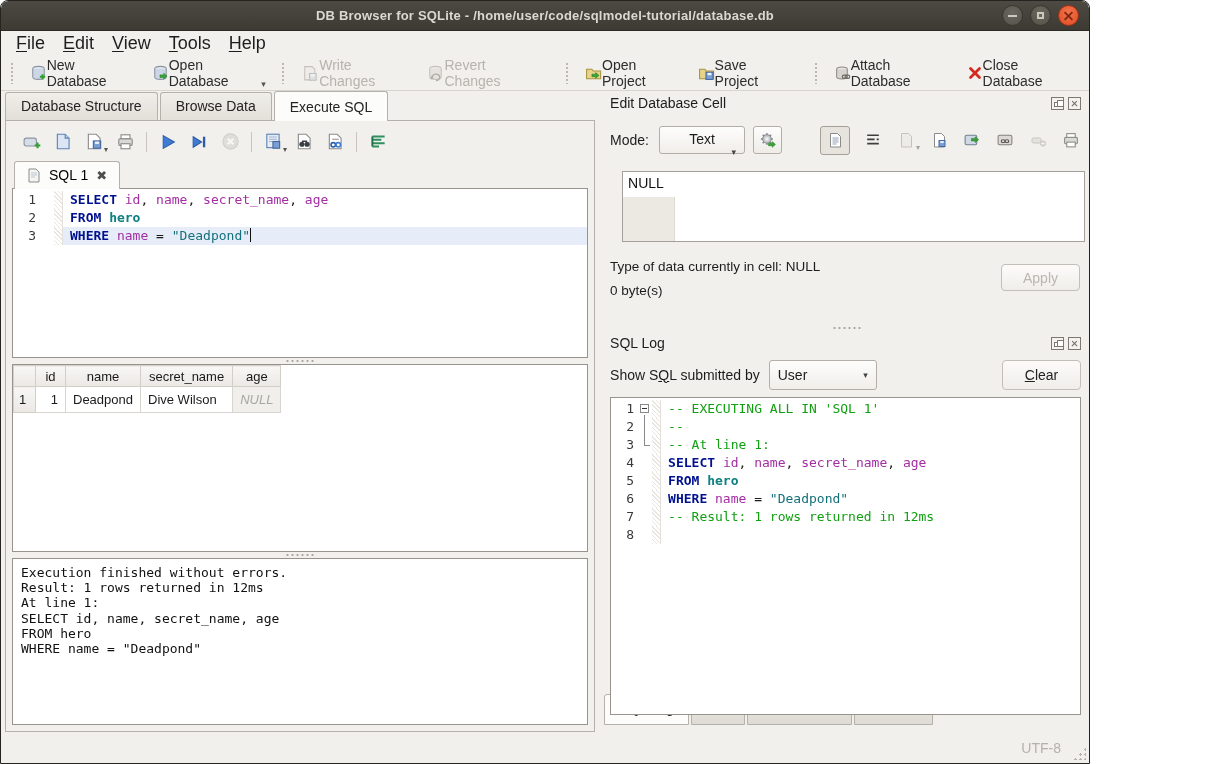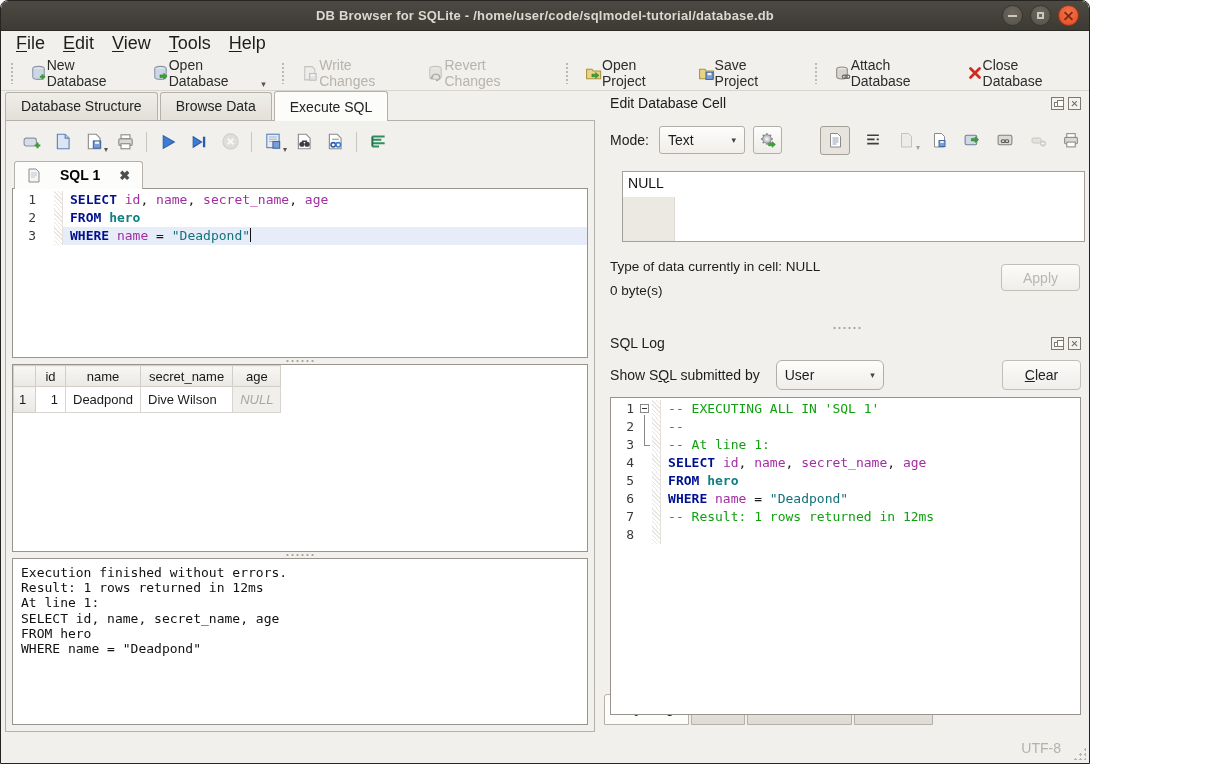--- a/index.html
+++ b/index.html
@@ -55,23 +55,23 @@
 
   
   .sql-toolbar { height:33px; display:flex; align-items:center; gap:11px; padding-left:10px; }
   .sep { width:1px; height:20px; background:#c9c5bf; }
   .ibtn { position:relative; width:20px; height:20px; display:flex; align-items:center; justify-content:center; }
   .ibtn .dd { position:absolute; right:-4px; bottom:-2px; font-size:8px; color:#555; }
   .ibtn.disabled { opacity:.5; }
 
   
   .sqltab-bar { height:30px; display:flex; align-items:flex-end; }
-  .sqltab { display:flex; align-items:center; gap:19px; padding:5px 12px 6px; font-size:14px;
+  .sqltab { display:flex; align-items:center; gap:8px; padding:5px 12px 6px; font-size:14px;
     background:#fcfcfb; border:1px solid #b5b1aa; border-bottom:none; border-radius:3px 3px 0 0;
-    margin-left:2px; margin-bottom:-1px; z-index:2; position:relative;font-weight:bold; }
+    margin-left:2px; margin-bottom:-1px; z-index:2; position:relative; }
   .tab-close { font-size:13px; color:#4e4e4e; line-height:1; }
 
   
   .editor { background:#fff; border:1px solid #98948d; overflow:hidden; font-family:"DejaVu Sans Mono", monospace; font-size:13px; padding-top:2px; position:relative; z-index:1; }
   #sql-editor-box { height:170px; }
   .code-line { display:flex; height:18px; line-height:18px; white-space:pre; }
   .lnum { width:28px; text-align:right; padding-right:5px; color:#3a3a3a; flex:none; }
   .fold { width:13px; flex:none; position:relative; }
   .hatch { width:9px; flex:none; background-image:repeating-linear-gradient(45deg,#e9e6e1 0 1px, transparent 1px 3px); border-right:1px solid #e4e1dc; }
   .ltext { flex:1; padding-left:7px; }
@@ -116,40 +116,40 @@
   .float-inner { position:absolute; left:2px; top:4px; width:5px; height:5px; border:1px solid #7d7971; background:#fff; }
   .float-inner::after { content:""; position:absolute; left:2px; top:-3px; width:5px; height:5px; border:1px solid #7d7971; background:#fff; }
   .dx1,.dx2 { position:absolute; left:2px; right:2px; top:5px; height:1.4px; background:#6e6a63; }
   .dx1{ transform:rotate(45deg);} .dx2{ transform:rotate(-45deg);}
 
   .mode-row { display:flex; align-items:center; margin:12px 8px 0 6px; height:30px; }
   .label { font-size:14px; color:#1c1c1c; }
   .combo { display:flex; align-items:center; border:1px solid #b3afa8; border-radius:3px;
     background:linear-gradient(#fdfdfc,#f1eeea); padding:4px 8px; font-size:14px; color:#1c1c1c; height:28px; }
   .combo .arrow { margin-left:auto; font-size:9px; color:#444; padding-left:8px; }
-  #mode-combo { width:86px; margin-left:10px; }
+  #mode-combo { width:86px; margin-left:10px;flex-direction:column; }
   .sq-btn { width:29px; height:28px; margin-left:8px; border:1px solid #b3afa8; border-radius:3px;
     background:linear-gradient(#fdfdfc,#efece7); display:flex; align-items:center; justify-content:center; }
   .cell-iconbar { display:flex; align-items:center; gap:13px; margin-left:38px; }
   .pressed { border:1px solid #a49f97; background:#e7e3dd; border-radius:3px; width:30px; height:29px; }
 
   .cell-editor { position:relative; margin:16px 4px 0 18px; height:71px; background:#fff; border:1px solid #a5a19a; }
   .cell-gutter { position:absolute; left:0; top:25px; bottom:0; width:52px; background:#ece8e2; border-right:1px solid #dfdbd4; }
   .cell-value { position:absolute; left:5px; top:3px; font-size:14px; color:#111; }
 
   .cell-info { position:relative; margin:17px 4px 0 6px; height:58px; }
   .info-line1 { font-size:13.5px; color:#1c1c1c; }
   .info-line2 { font-size:13.5px; color:#1c1c1c; margin-top:9px; }
   .btn { border:1px solid #c2beb8; border-radius:4px; background:linear-gradient(#fcfbfa,#f0eeea);
     font-size:14px; display:flex; align-items:center; justify-content:center; }
   #apply-btn { position:absolute; right:5px; top:5px; width:79px; height:27px; color:#bab6b1; }
 
   .dock2 { display:flex; flex-direction:column; }
   .filter-row { display:flex; align-items:center; margin:6px 8px 0 6px; height:31px; }
-  #user-combo { width:108px; margin-left:16px; height:30px;border-radius:6px; }
+  #user-combo { width:108px; margin-left:9px; height:30px; }
   #clear-btn { margin-left:auto; width:79px; height:30px; color:#222; }
   #log-editor { margin:7px 8px 0 6px; height:318px; }
 
   .bottom-tabs { position:absolute; left:0; bottom:11px; display:flex; align-items:flex-end; height:28px; }
   .btab { padding:5px 14px 6px; font-size:14px; color:#242424; margin-right:2px;
     background:linear-gradient(#eceae5,#dedad4); border:1px solid #b5b1aa; border-radius:3px 3px 0 0; }
   .btab.active { background:#fcfcfb; padding-bottom:8px; }
 
   
   .statusbar { position:absolute; left:0; right:0; bottom:0; height:29px; background:#f2f0ec; }

